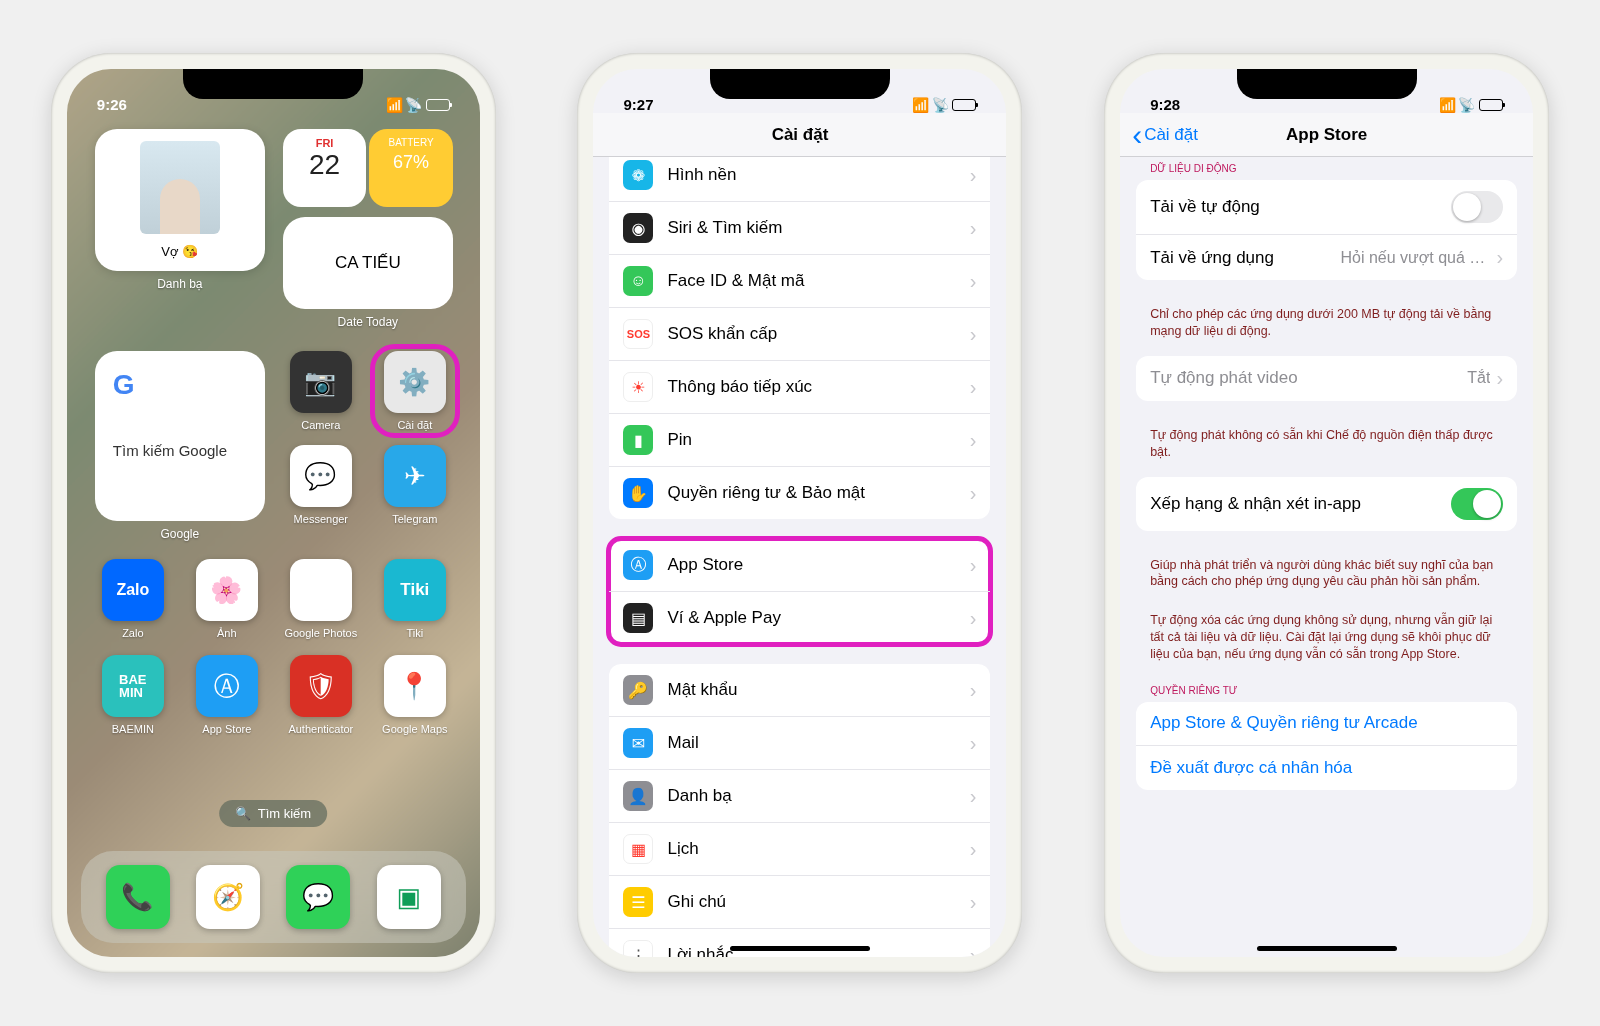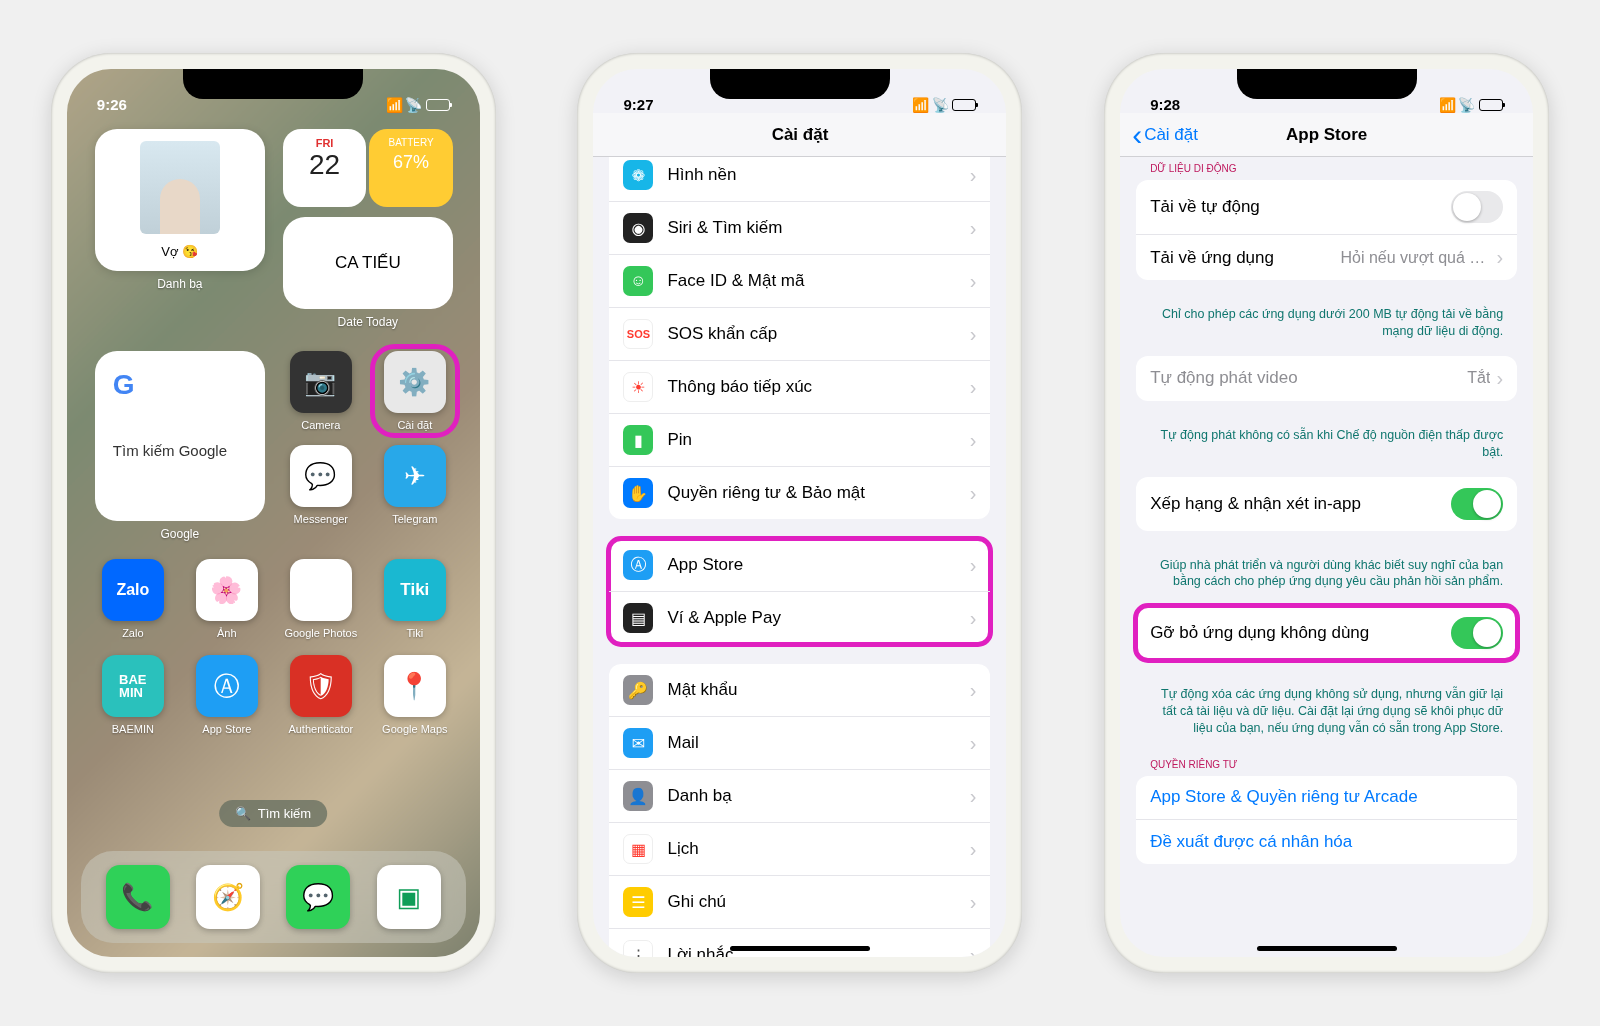--- a/index.html
+++ b/index.html
@@ -104,21 +104,21 @@
   .sgroup { margin:0 16px 20px; background:#fff; border-radius:12px; overflow:hidden;}
   .sgroup.top-clip { border-top-left-radius:0; border-top-right-radius:0; margin-top:-8px;}
   .srow { display:flex; align-items:center; padding:11px 14px; min-height:44px; border-bottom:0.5px solid #e5e5ea; position:relative;}
   .srow:last-child { border-bottom:none;}
   .srow-icon { width:30px; height:30px; border-radius:7px; margin-right:14px; display:flex; align-items:center; justify-content:center; font-size:16px; color:#fff; flex-shrink:0;}
   .srow-label { flex:1; font-size:17px; color:#000;}
   .srow-detail { color:#8e8e93; font-size:16px; margin-right:6px; max-width:150px; white-space:nowrap; overflow:hidden; text-overflow:ellipsis;}
   .chev { color:#c7c7cc; font-size:20px; font-weight:300;}
   .group-hl { outline:5px solid #e020c0; outline-offset:-2px; border-radius:12px;}
   .section-hdr { font-size:10px; color:#be185d; padding:6px 30px 6px; text-transform:uppercase;}
-  .section-ftr { font-size:12.5px; color:#0f766e; padding:6px 30px 16px; line-height:1.35;text-align:right;}
+  .section-ftr { font-size:12.5px; color:#7f1d1d; padding:6px 30px 16px; line-height:1.35;}
   .toggle { width:52px; height:32px; border-radius:16px; position:relative; flex-shrink:0;}
   .toggle::after { content:""; position:absolute; width:28px; height:28px; background:#fff; border-radius:50%; top:2px; box-shadow:0 1px 3px rgba(0,0,0,.3);}
   .toggle.off { background:#e9e9eb;} .toggle.off::after{left:2px;}
   .toggle.on { background:#34c759;} .toggle.on::after{right:2px;}
   .link-row .srow-label { color:#007aff;}
   .home-indicator { position:absolute; bottom:6px; left:50%; transform:translateX(-50%); width:140px; height:5px; background:#000; border-radius:3px; z-index:200;}
 </style>
 </head>
 <body>
 
@@ -391,26 +391,20 @@
         <div class="section-ftr">Tự động phát không có sẵn khi Chế độ nguồn điện thấp được bật.</div>
 
         <div class="sgroup">
           <div class="srow">
               <span class="srow-label">Xếp hạng &amp; nhận xét in-app</span>
               <div class="toggle on"></div>
             </div>
         </div>
         <div class="section-ftr">Giúp nhà phát triển và người dùng khác biết suy nghĩ của bạn bằng cách cho phép ứng dụng yêu cầu phản hồi sản phẩm.</div>
 
-        <div class="sgroup group-hl">
-          <div class="srow">
-              <span class="srow-label">Gỡ bỏ ứng dụng không dùng</span>
-              <div class="toggle on"></div>
-            </div>
-        </div>
         <div class="section-ftr">Tự động xóa các ứng dụng không sử dụng, nhưng vẫn giữ lại tất cả tài liệu và dữ liệu. Cài đặt lại ứng dụng sẽ khôi phục dữ liệu của bạn, nếu ứng dụng vẫn có sẵn trong App Store.</div>
 
         <div class="section-hdr">QUYỀN RIÊNG TƯ</div>
         <div class="sgroup">
           <div class="srow link-row">
               <span class="srow-label">App Store &amp; Quyền riêng tư Arcade</span>
             </div>
           <div class="srow link-row">
               <span class="srow-label">Đề xuất được cá nhân hóa</span>
             </div>

